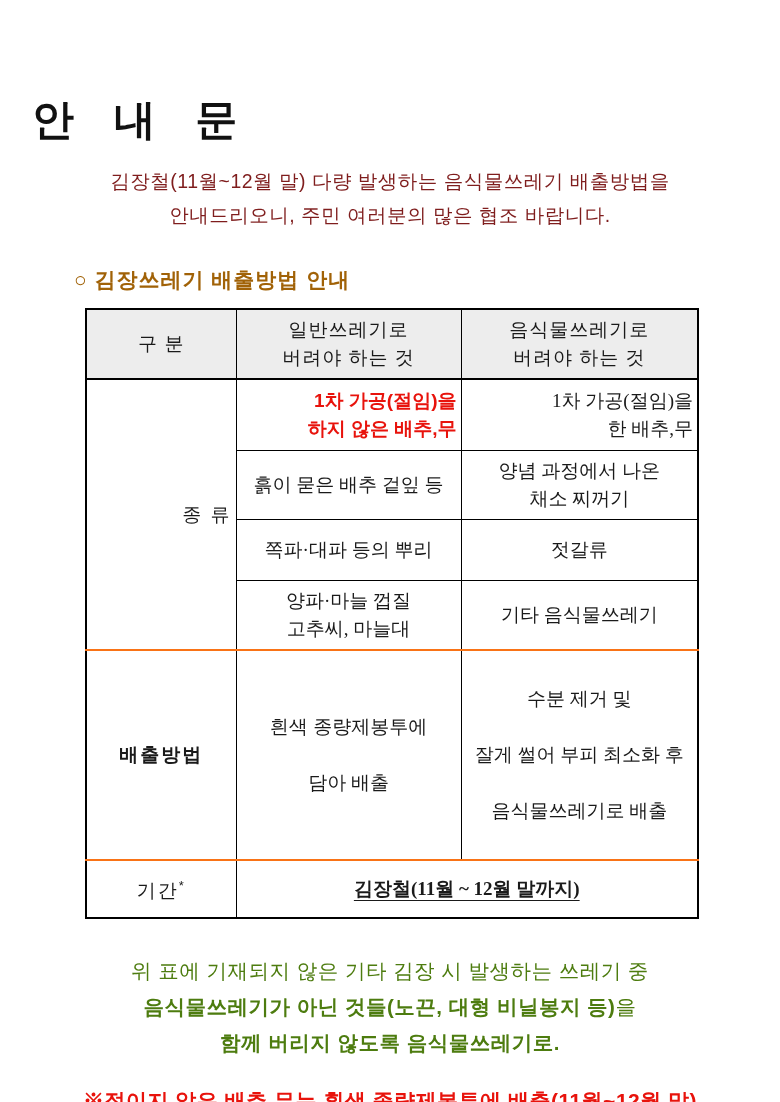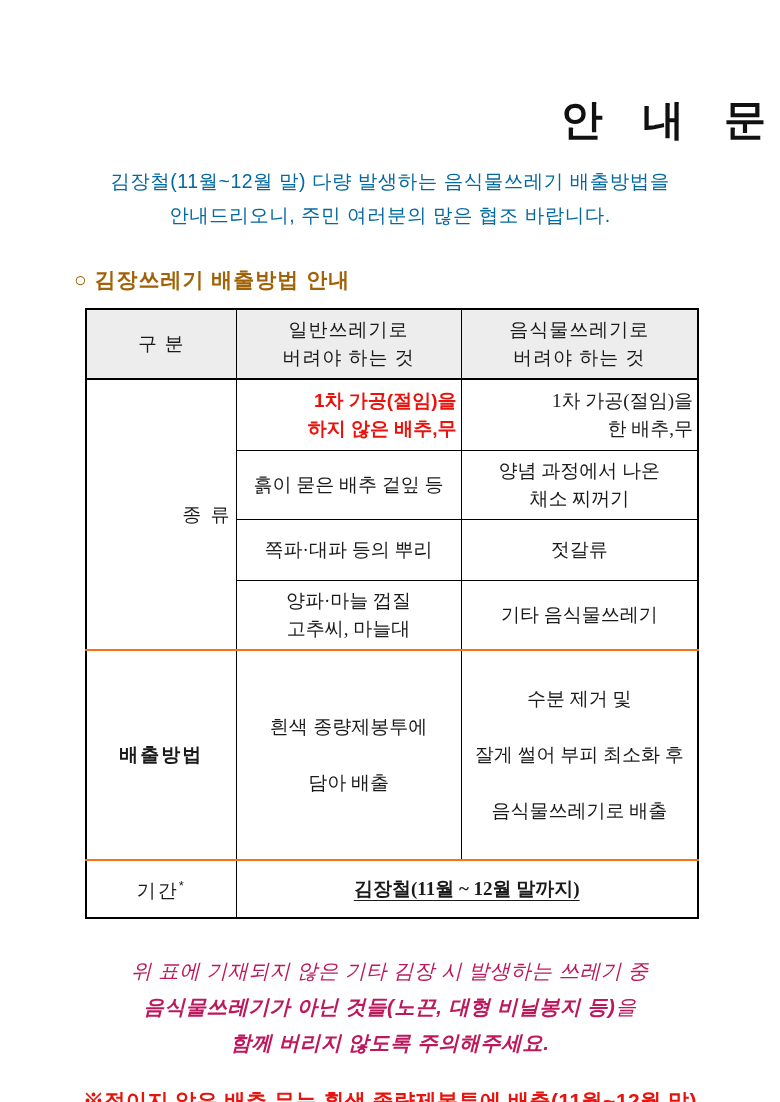--- a/index.html
+++ b/index.html
@@ -9,33 +9,34 @@
     height: 1102px;
     margin: 0 auto;
     background: #ffffff;
     font-family: "Liberation Sans", sans-serif;
     color: #1a1a1a;
     overflow: hidden;
     box-sizing: border-box;
   }
   .doc-title {
     margin-top: 92px;
-    text-align: right;
+    text-align: left;
     font-size: 42px;
     font-weight: 900;
     letter-spacing: 14px;
     color: #111;
+    margin-left: 32px;
   }
   .intro {
     margin-top: 16px;
     text-align: center;
     font-size: 19.5px;
     line-height: 34px;
     white-space: pre-line;
-    color: #0369a1;
+    color: #7f1d1d;
     letter-spacing: 0.5px;
   }
   .section-heading {
     margin: 34px 0 0 74px;
     font-size: 21px;
     font-weight: 700;
     color: #a16207;
     letter-spacing: 1px;
   }
   table.notice-table {
@@ -87,23 +88,22 @@
   .notice-table td.method-label { font-weight: 700; height: 78px; }
   .r1 td { height: 58px; text-align: right; }
   .r2 td, .r3 td { height: 48px; }
   .r4 td { height: 52px; }
   sup.star { font-size: 13px; vertical-align: super; }
   .caution {
     margin-top: 34px;
     text-align: center;
     font-size: 20.5px;
     line-height: 36px;
-    color: #be185d;
+    color: #4d7c0f;
     letter-spacing: 0.5px;
-    font-style: italic;
   }
   .caution .bold { font-weight: 700; }
   .red-notice {
     margin-top: 26px;
     text-align: center;
     font-size: 21px;
     font-weight: 700;
     color: #e8130c;
     text-decoration: underline;
     text-underline-offset: 5px;
@@ -172,18 +172,18 @@
       <tr class="section-row">
         <td class="row-label"><span>기간</span><sup class="star">*</sup></td>
         <td class="period-cell" colspan="2"><span class="u">김장철(11월 ~ 12월 말까지)</span></td>
       </tr>
     </tbody>
   </table>
 
   <div class="caution">
     <div>위 표에 기재되지 않은 기타 김장 시 발생하는 쓰레기 중</div>
     <div><span class="bold">음식물쓰레기가 아닌 것들(노끈, 대형 비닐봉지 등)</span><span>을</span></div>
-    <div class="bold">함께 버리지 않도록 주의해주세요.</div>
+    <div class="bold">함께 버리지 않도록 음식물쓰레기로.</div>
   </div>
 
   <div class="red-notice">※절이지 않은 배추,무는 흰색 종량제봉투에 배출(11월~12월 말)</div>
 
 </div>
 
 </body></html>

